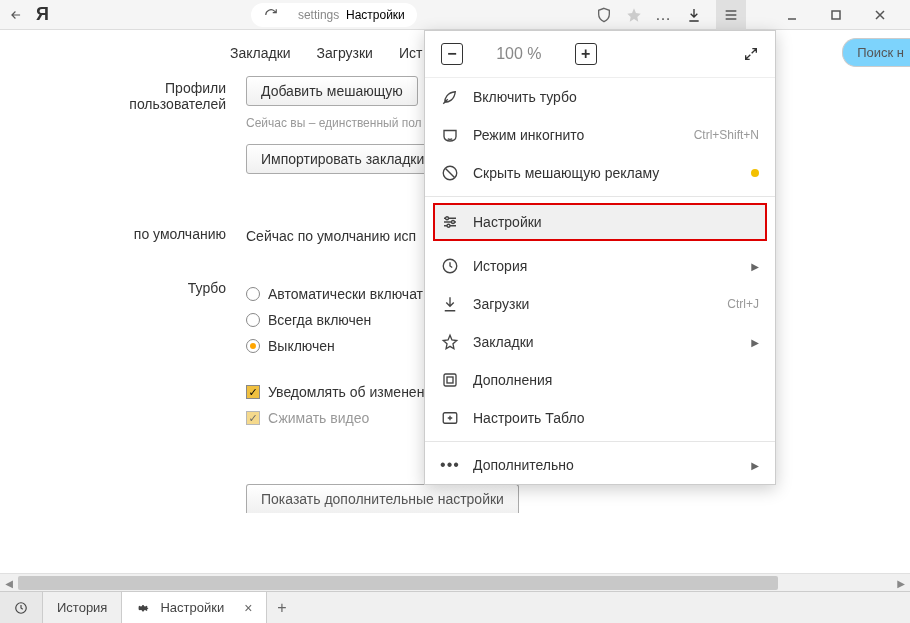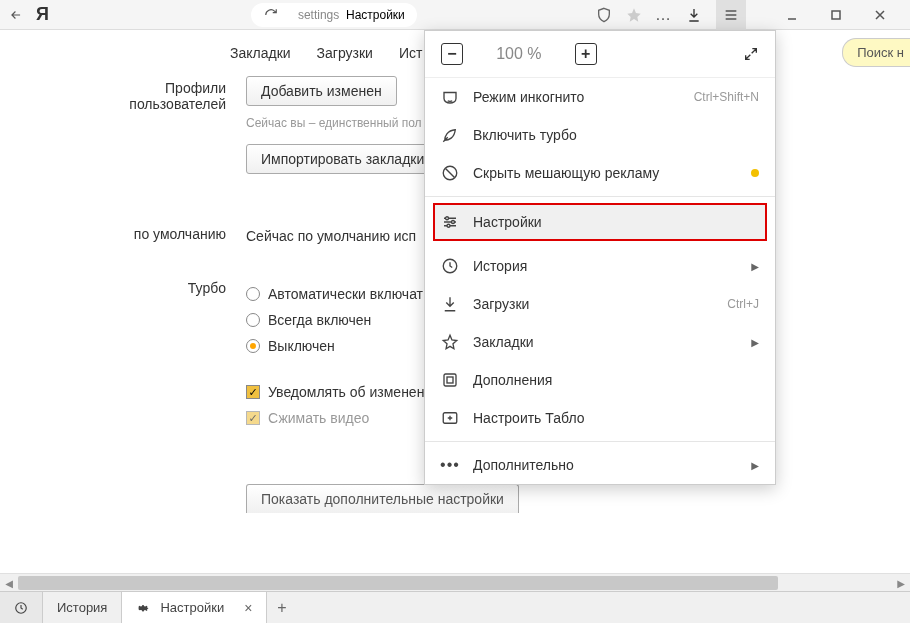--- a/index.html
+++ b/index.html
@@ -14,21 +14,21 @@
 .addressbox .url b { color: #000; font-weight: normal; }
 .titlebar .tbicon { width: 16px; height: 16px; display: flex; align-items: center; justify-content: center; color: #555; }
 .titlebar .right { display: flex; align-items: center; gap: 14px; }
 .win-controls { display: flex; align-items: center; gap: 0; margin-left: 10px; }
 .win-controls .wbtn { width: 44px; height: 30px; display: flex; align-items: center; justify-content: center; color: #666; }
 .hamburger { background: #e0e0e0; height: 30px; width: 30px; display:flex; align-items:center; justify-content:center; }
 
 
 .tabsrow { height: 46px; background: #fff; display: flex; align-items: center; padding: 0 46px 0 230px; gap: 26px; font-size: 14px; position:relative; }
 .tabsrow .tab { color: #333; }
-.searchbtn { position:absolute; right: 0px; top: 8px; background: #fef9c3; border: 1px solid #ccc; border-radius: 14px 0 0 14px; border-right:none; padding: 6px 6px 6px 14px; font-size: 13px; color:#555; }
+.searchbtn { position:absolute; right: 0px; top: 8px; background: #7dd3fc; border: 1px solid #ccc; border-radius: 14px 0 0 14px; border-right:none; padding: 6px 6px 6px 14px; font-size: 13px; color:#555; }
 
 
 .content { padding: 0 40px 0 0; position: relative; height: 495px; overflow: hidden; }
 .row { display: flex; margin-bottom: 8px; }
 .labelcol { width: 225px; text-align: right; padding-right: 20px; color: #333; font-size: 14px; padding-top: 4px; margin-left: 21px; }
 .valcol { flex: 1; }
 .btn { background: linear-gradient(#fff,#f0f0f0); border: 1px solid #aaa; border-radius: 3px; padding: 6px 14px; font-size: 14px; cursor: pointer; color: #333; }
 .hint { color: #999; font-size: 12px; margin: 10px 0 14px; }
 .radio-row { display: flex; align-items: center; gap: 8px; margin: 10px 0; font-size: 14px; }
 .radio { width: 14px; height: 14px; border: 1px solid #888; border-radius: 50%; display: inline-flex; align-items:center; justify-content:center; }
@@ -138,21 +138,21 @@
 </div>
 
 <div class="content">
 
   <div class="row">
     <div class="labelcol">
       <div>Профили</div>
       <div>пользователей</div>
     </div>
     <div class="valcol">
-      <button class="btn">Добавить изменен</button>
+      <button class="btn">Добавить мешающую</button>
       <div class="hint">Сейчас вы – единственный пол</div>
       <button class="btn">Импортировать закладки</button>
     </div>
   </div>
 
   <div style="height:40px"></div>
 
   <div class="row">
     <div class="labelcol">
       <div>по умолчанию</div>
@@ -213,33 +213,33 @@
     <span class="expand">
       <svg width="16" height="16" viewBox="0 0 24 24" fill="none" stroke="#333" stroke-width="2">
           <path d="M4 14v6h6M20 10V4h-6M4 20l7-7M20 4l-7 7"></path>
         </svg>
     </span>
   </div>
 
   <div class="menu-item">
     <span class="menu-icon">
       <svg width="18" height="18" viewBox="0 0 24 24" fill="none" stroke="#444" stroke-width="1.8">
+          <path d="M5 19c0-5 3-13 14-14-1 11-9 14-14 14zM5 19l-2 2M9 15l-4 4"></path>
+        </svg>
+    </span>
+    <span>Включить турбо</span>
+  </div>
+  <div class="menu-item">
+    <span class="menu-icon">
+      <svg width="18" height="18" viewBox="0 0 24 24" fill="none" stroke="#444" stroke-width="1.8">
           <path d="M4 6h16v8c0 4-4 6-8 6s-8-2-8-6V6zM8 12h.01M16 12h.01M9 17c1 1 5 1 6 0"></path>
         </svg>
     </span>
     <span>Режим инкогнито</span>
     <span class="shortcut">Ctrl+Shift+N</span>
-  </div>
-  <div class="menu-item">
-    <span class="menu-icon">
-      <svg width="18" height="18" viewBox="0 0 24 24" fill="none" stroke="#444" stroke-width="1.8">
-          <path d="M5 19c0-5 3-13 14-14-1 11-9 14-14 14zM5 19l-2 2M9 15l-4 4"></path>
-        </svg>
-    </span>
-    <span>Включить турбо</span>
   </div>
   <div class="menu-item">
     <span class="menu-icon">
       <svg width="18" height="18" viewBox="0 0 24 24" fill="none" stroke="#444" stroke-width="1.8">
           <circle cx="12" cy="12" r="9"></circle>
           <path d="M6 6l12 12"></path>
         </svg>
     </span>
     <span>Скрыть мешающую рекламу</span>
     <span class="dot"></span>

